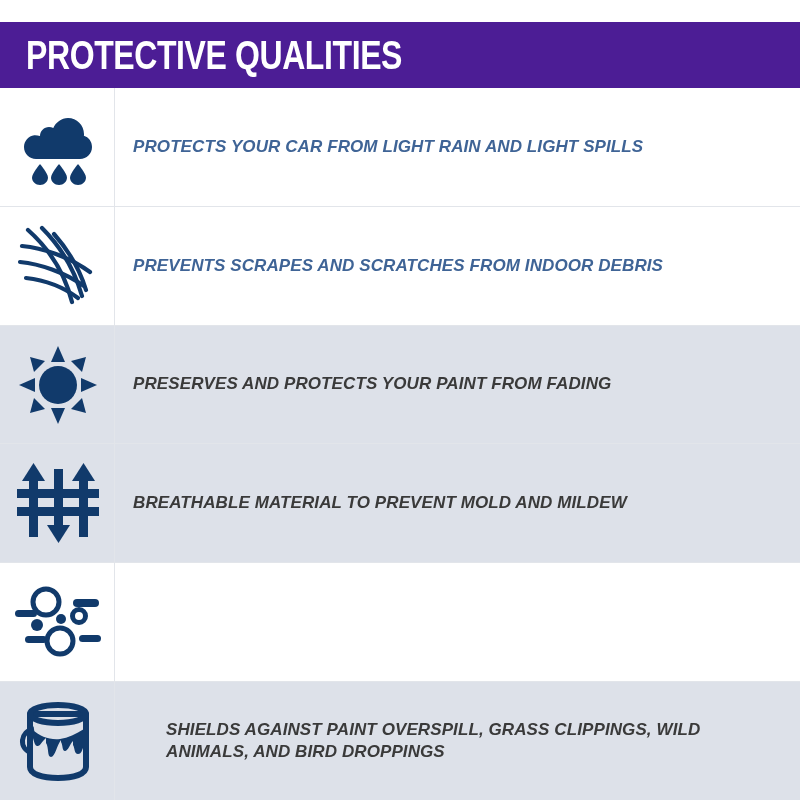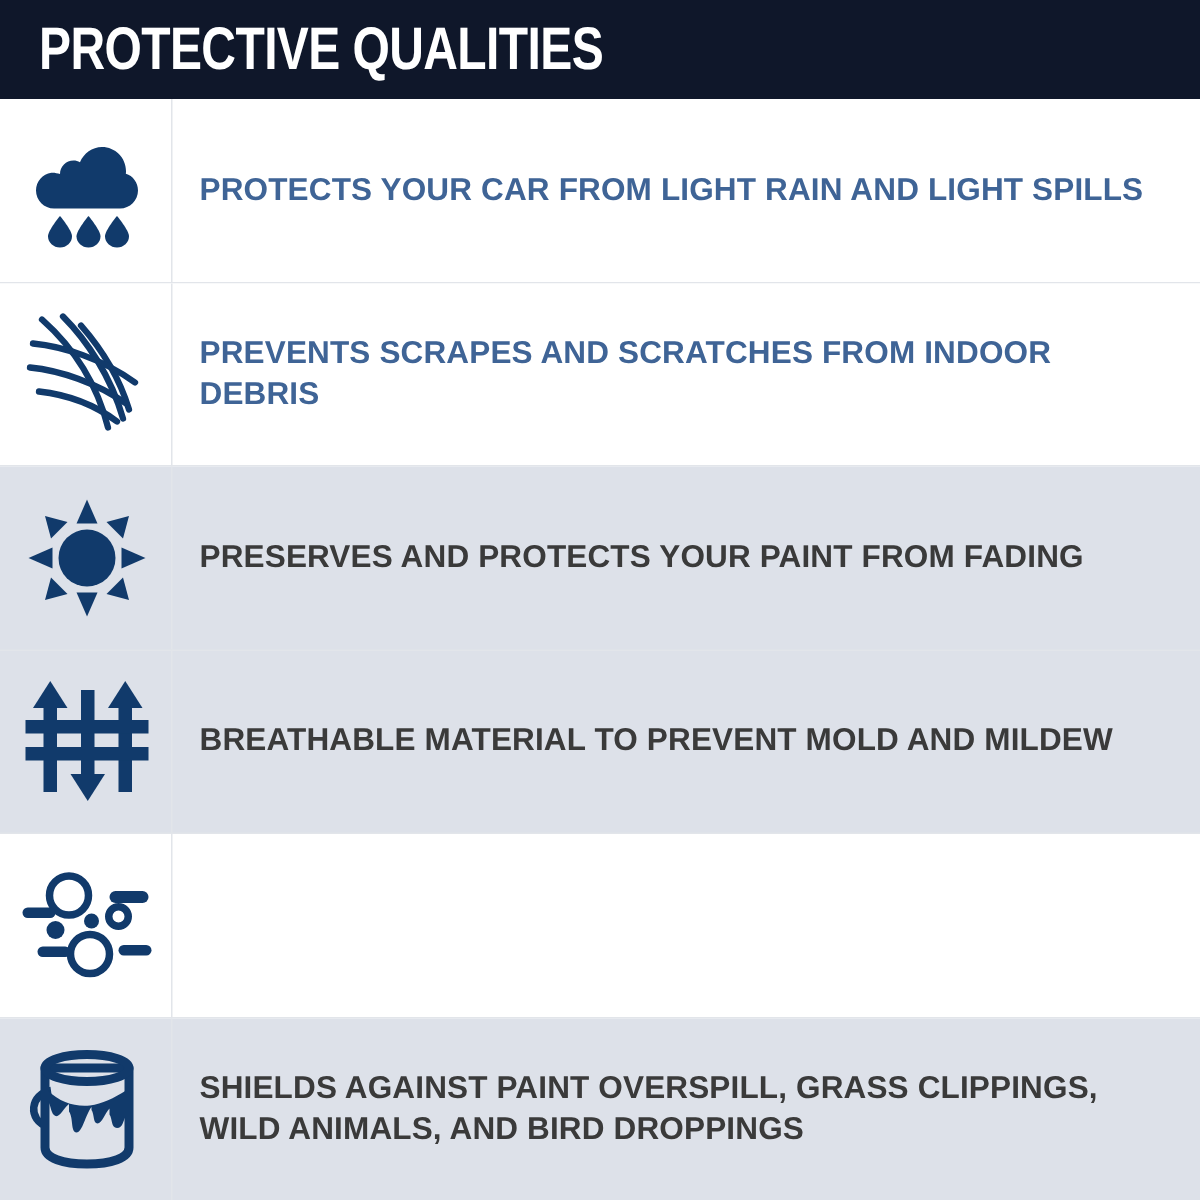--- a/index.html
+++ b/index.html
@@ -11,24 +11,25 @@
   }
   #infographic {
     width:800px; height:800px;
     display:flex; flex-direction:column;
     background:#ffffff;
   }
 
   
   .header {
     height:66px;
-    background:#0f172a;
+    background:#4c1d95;
     display:flex; align-items:center;
     padding-left:26px;
     flex:0 0 auto;
+    margin-top:22px;
   }
   .header-title {
     color:#ffffff;
     font-size:40px;
     font-weight:bold;
     letter-spacing:-0.5px;
     line-height:1;
     transform:scaleX(0.80);
     transform-origin:left center;
     white-space:nowrap;
@@ -37,21 +38,21 @@
   
   .rows { flex:1 1 auto; display:flex; flex-direction:column; }
 
   .row {
     flex:1 1 0;
     display:flex;
     align-items:stretch;
     position:relative;
     border-bottom:1px solid #e2e5ea;
   }
-  .row:last-child { border-bottom:none; }
+  .row:last-child { border-bottom:none;gap:33px; }
   .row.alt { background:#dde1e9; }
   .row.plain { background:#ffffff; }
 
   .icon-cell {
     width:115px;
     flex:0 0 115px;
     display:flex;
     align-items:center;
     justify-content:center;
     position:relative;
@@ -65,22 +66,23 @@
   }
   .icon-cell svg { display:block; }
 
   .text-cell {
     flex:1 1 auto;
     display:flex;
     align-items:center;
     padding:0 22px 0 18px;
   }
   .row-text {
-    font-size:21px;
+    font-size:17px;
     font-weight:bold;
+    font-style:italic;
     line-height:1.32;
     letter-spacing:0.1px;
     text-transform:uppercase;
   }
   .text-blue { color:#3f6496; }
   .text-dark { color:#3a3a3a; }
 </style>
 </head>
 <body>
 

